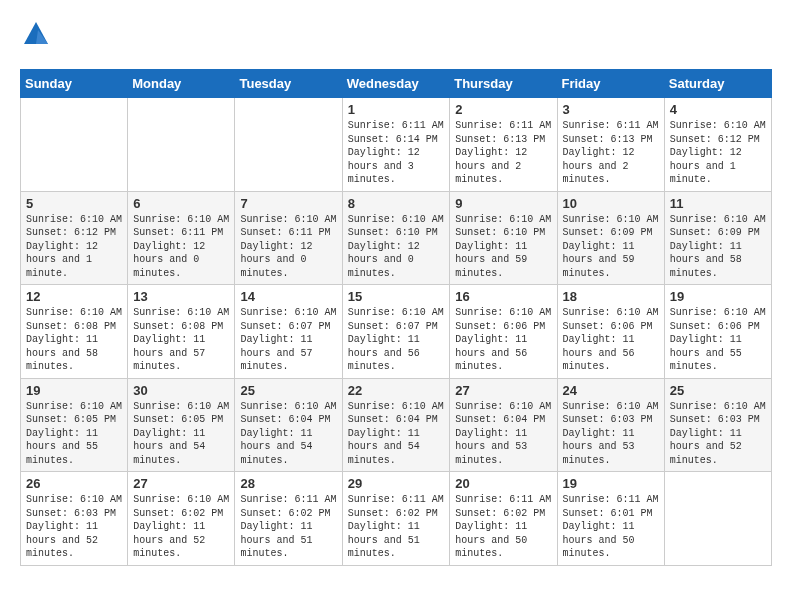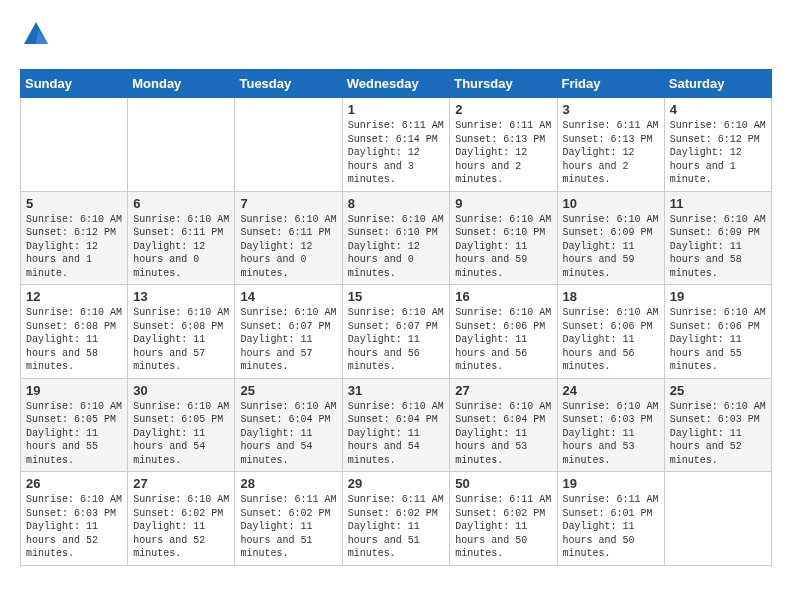--- a/index.html
+++ b/index.html
@@ -256,21 +256,21 @@
 Sunset: 6:05 PM
 Daylight: 11 hours and 54 minutes.</div>
           </td>
           <td>
             <div class="day-number">25</div>
             <div class="day-info">Sunrise: 6:10 AM
 Sunset: 6:04 PM
 Daylight: 11 hours and 54 minutes.</div>
           </td>
           <td>
-            <div class="day-number">31</div>
+            <div class="day-number">22</div>
             <div class="day-info">Sunrise: 6:10 AM
 Sunset: 6:04 PM
 Daylight: 11 hours and 54 minutes.</div>
           </td>
           <td>
             <div class="day-number">27</div>
             <div class="day-info">Sunrise: 6:10 AM
 Sunset: 6:04 PM
 Daylight: 11 hours and 53 minutes.</div>
           </td>
@@ -306,21 +306,21 @@
 Sunset: 6:02 PM
 Daylight: 11 hours and 51 minutes.</div>
           </td>
           <td>
             <div class="day-number">29</div>
             <div class="day-info">Sunrise: 6:11 AM
 Sunset: 6:02 PM
 Daylight: 11 hours and 51 minutes.</div>
           </td>
           <td>
-            <div class="day-number">50</div>
+            <div class="day-number">20</div>
             <div class="day-info">Sunrise: 6:11 AM
 Sunset: 6:02 PM
 Daylight: 11 hours and 50 minutes.</div>
           </td>
           <td>
             <div class="day-number">19</div>
             <div class="day-info">Sunrise: 6:11 AM
 Sunset: 6:01 PM
 Daylight: 11 hours and 50 minutes.</div>
           </td>

